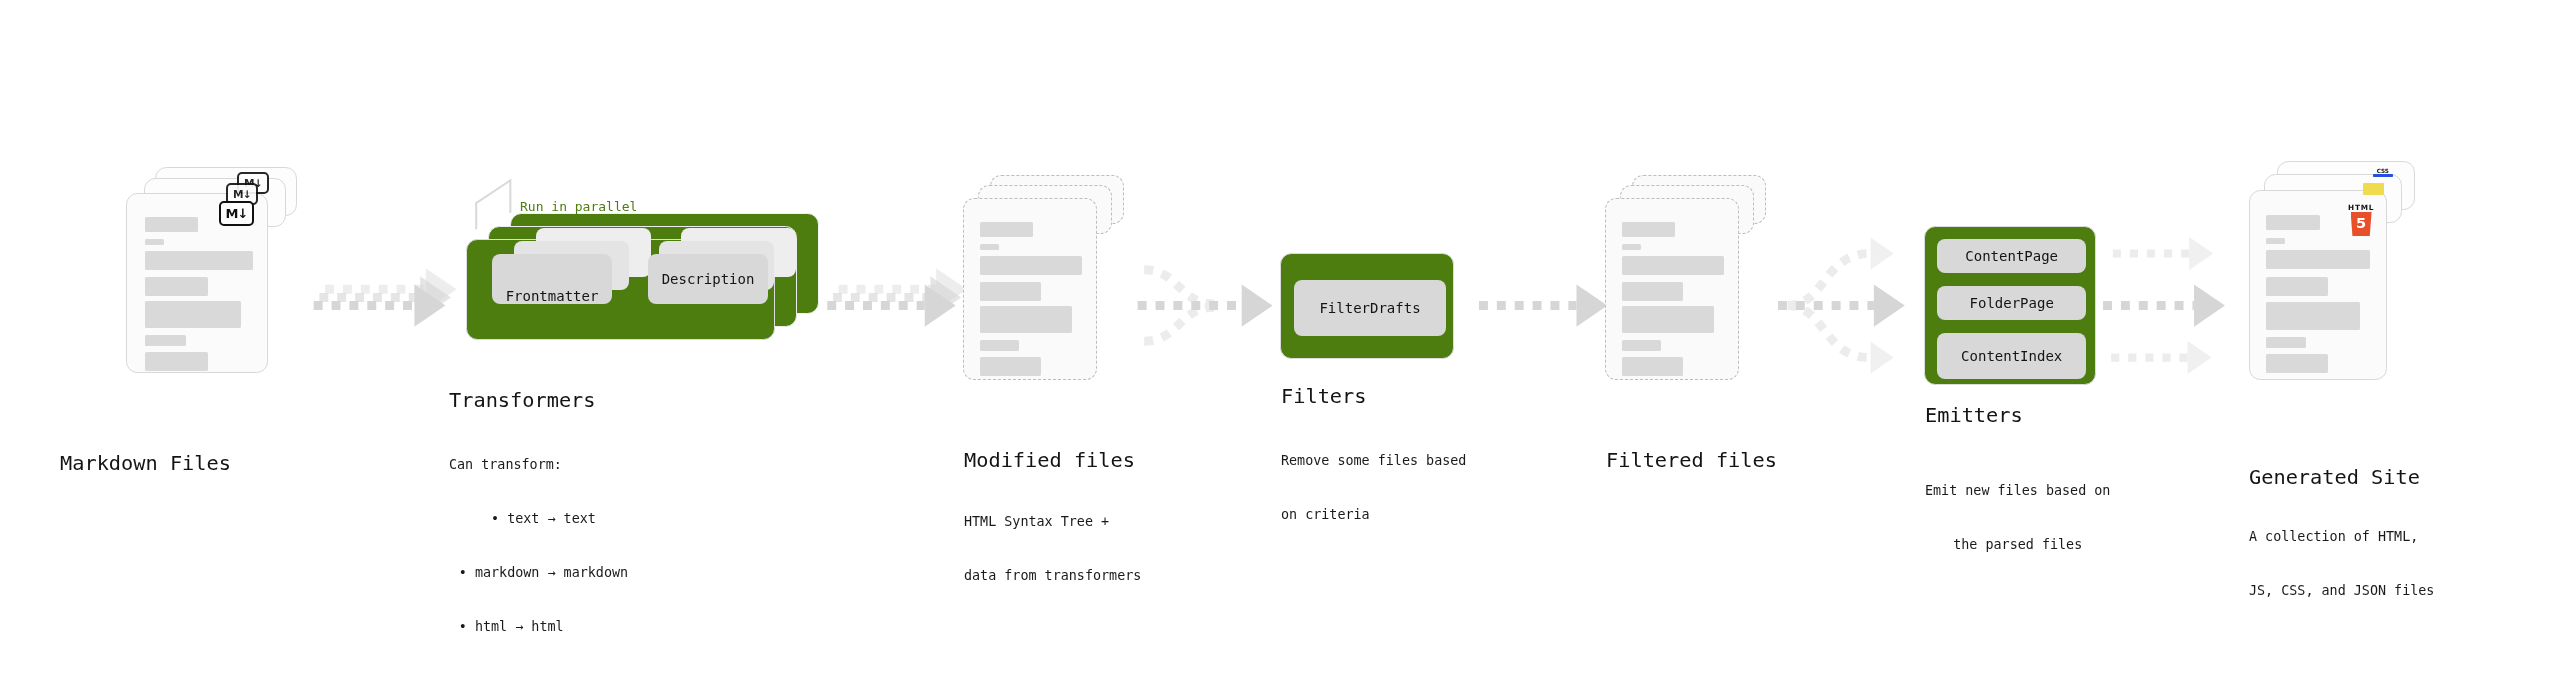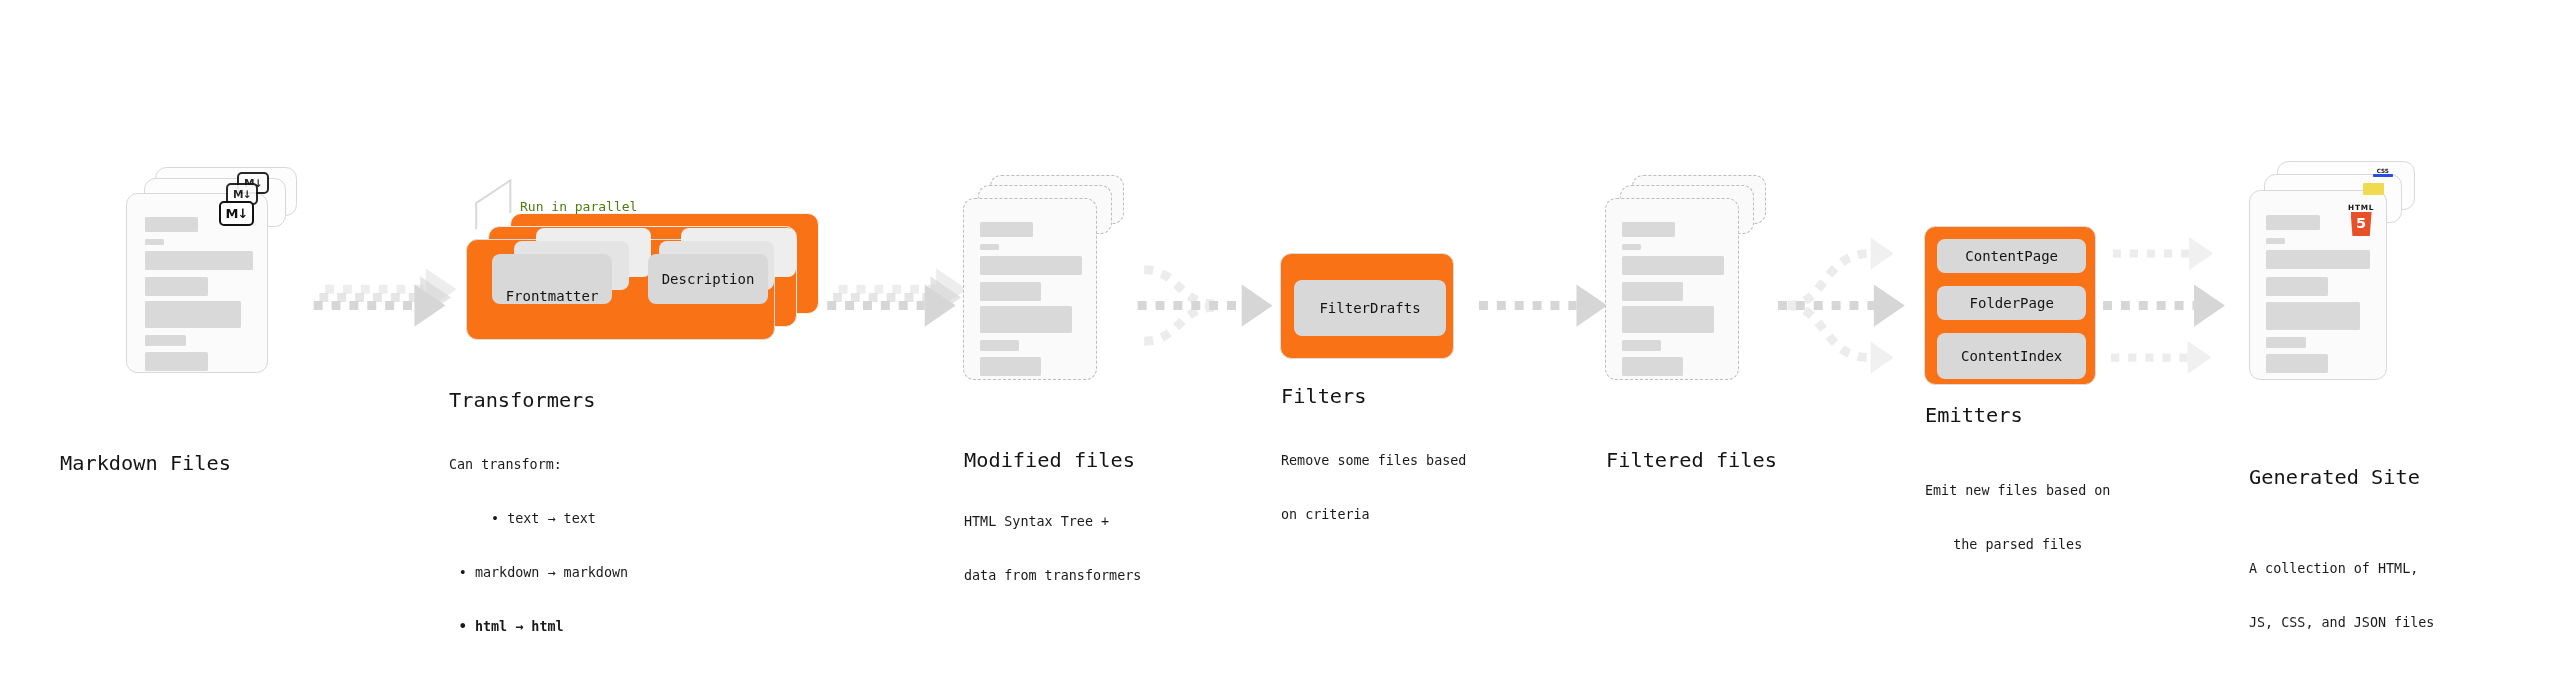--- a/index.html
+++ b/index.html
@@ -75,21 +75,21 @@
     line-height:18px;
     color:#1a1a1a;
     white-space:pre;
   }
 
   
   .gbox{
     position:absolute;
     border:1.6px solid #dcdcdc;
     border-radius:11.4px;
-    background:#f97316;
+    background:#4d7c0f;
     box-sizing:border-box;
   }
   .gbox.l2{border-color:#ececec;}
   .gbox.l3{border-color:#f2f2f2;}
 
   .chip{
     position:absolute;
     background:#d8d8d8;
     border-radius:8.1px;
     display:flex;align-items:center;justify-content:center;
@@ -238,21 +238,21 @@
         <span>Description</span>
       </div>
 
     <div class="parallel-label" style="left:520px;top:199px;">Run in parallel</div>
   </div>
   <div class="title" style="left:449px;top:388px;">Transformers</div>
   <div class="sub" style="left:449px;top:420px;">
     <div>Can transform:</div>
     <div style="padding-left:9.8px;text-align:center;">• text → text</div>
     <div style="padding-left:9.8px;">• markdown → markdown</div>
-    <div style="padding-left:9.8px;font-weight:bold;">• html → html</div>
+    <div style="padding-left:9.8px;">• html → html</div>
   </div>
 
   <div class="stack" style="left:963px;top:175px;">
     <div class="card dashed" style="left:27px;top:0px;width:134px;height:49px;"></div>
     <div class="card dashed" style="left:14.6px;top:9.8px;width:134px;height:49px;"></div>
     <div class="card dashed" style="left:0px;top:23px;width:134px;height:182px;">
       <div class="skel" style="left:16.3px;top:23px;width:53px;height:14.6px;"></div>
       <div class="skel" style="left:16.3px;top:45px;width:18.7px;height:5.7px;"></div>
       <div class="skel" style="left:16.3px;top:57px;width:102px;height:18.7px;"></div>
       <div class="skel" style="left:16.3px;top:83px;width:61px;height:18.7px;"></div>
@@ -331,19 +331,19 @@
     <div class="js-badge" style="left:114px;top:22px;width:21px;height:12.2px;"></div>
 
     <div class="html5" style="left:99px;top:43px;">
       <div class="h5word">HTML</div>
       <div class="shield">
           <span>5</span>
         </div>
     </div>
   </div>
   <div class="title" style="left:2249px;top:465px;">Generated Site</div>
-  <div class="sub" style="left:2249px;top:524px;">
+  <div class="sub" style="left:2249px;top:492px;">
     <div>A collection of HTML,</div>
     <div>JS, CSS, and JSON files</div>
   </div>
 
 </div>
 
 
 </body></html>

